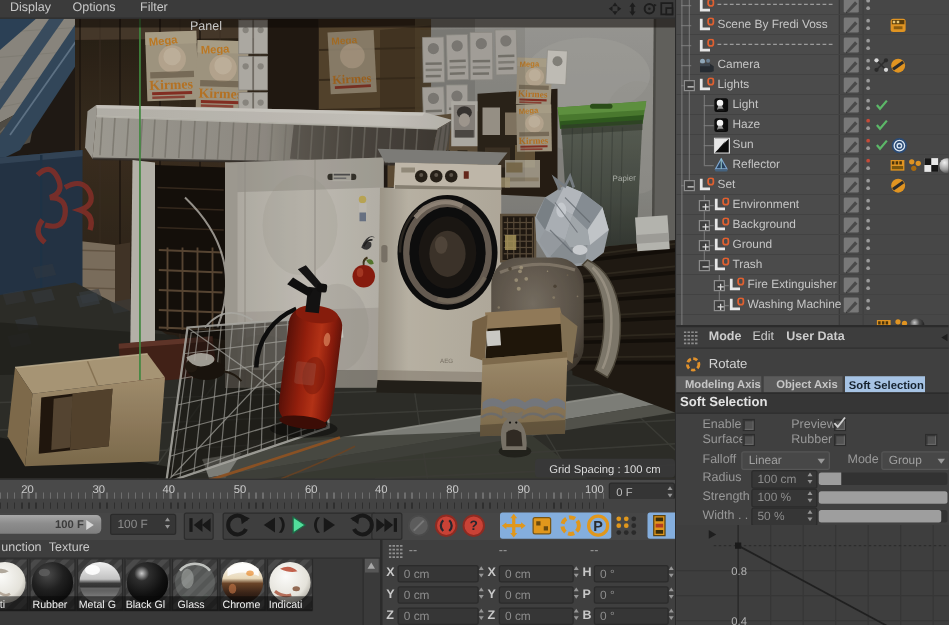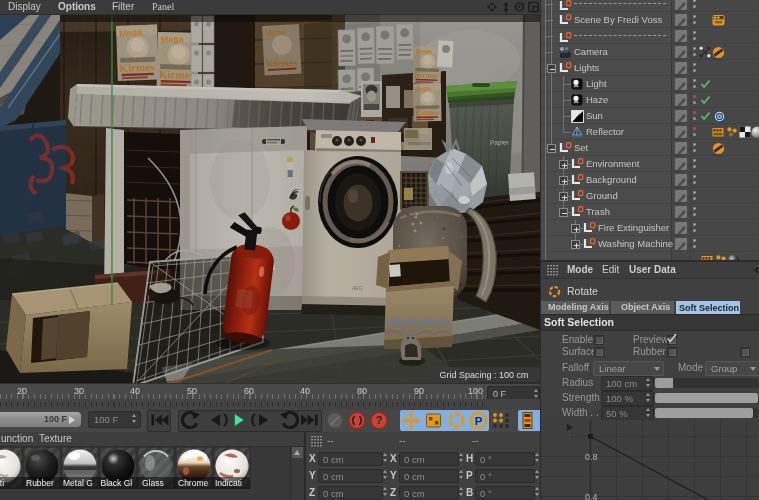--- a/index.html
+++ b/index.html
@@ -566,23 +566,23 @@
 </svg>
 <svg class="abs" style="left:0;top:0;" width="540" height="369" viewBox="0 14 540 369">
 <rect x="428" y="367" width="112" height="15" rx="3" fill="rgba(56,56,56,0.92)"></rect>
 <text x="484" y="378" font-family="Liberation Sans" font-size="9" fill="#dcdcdc" text-anchor="middle">Grid Spacing : 100 cm</text>
 </svg>
 
   </div>
 
   <div class="abs" style="left:0;top:0;width:540px;height:14px;background:#3b3b3b;border-bottom:1px solid #2e2e2e;">
     <span class="t" style="left:8px;top:1px;">Display</span>
-    <span class="t" style="left:58px;top:1px;font-weight:bold;">Options</span>
+    <span class="t" style="left:58px;top:1px;">Options</span>
     <span class="t" style="left:112px;top:1px;">Filter</span>
-    <span class="t" style="left:152px;top:1px;font-family:Liberation Serif, serif;">Panel</span>
+    <span class="t" style="left:152px;top:16px;">Panel</span>
     <svg class="abs" style="left:485px;top:1px;" width="54" height="13" viewBox="0 0 54 13">
       <g fill="#1d1d1d">
         <path d="M7 1l2.2 3h-4.4z"></path>
           <path d="M7 11l2.2-3h-4.4z"></path>
         <path d="M2 6l3-2.2v4.4z"></path>
           <path d="M12 6l-3-2.2v4.4z"></path>
         <path d="M21 1l2.5 3.4h-5z"></path>
           <path d="M21 11.6l2.5-3.4h-5z"></path>
           <rect x="20" y="3" width="2" height="6.6"></rect>
       </g>

